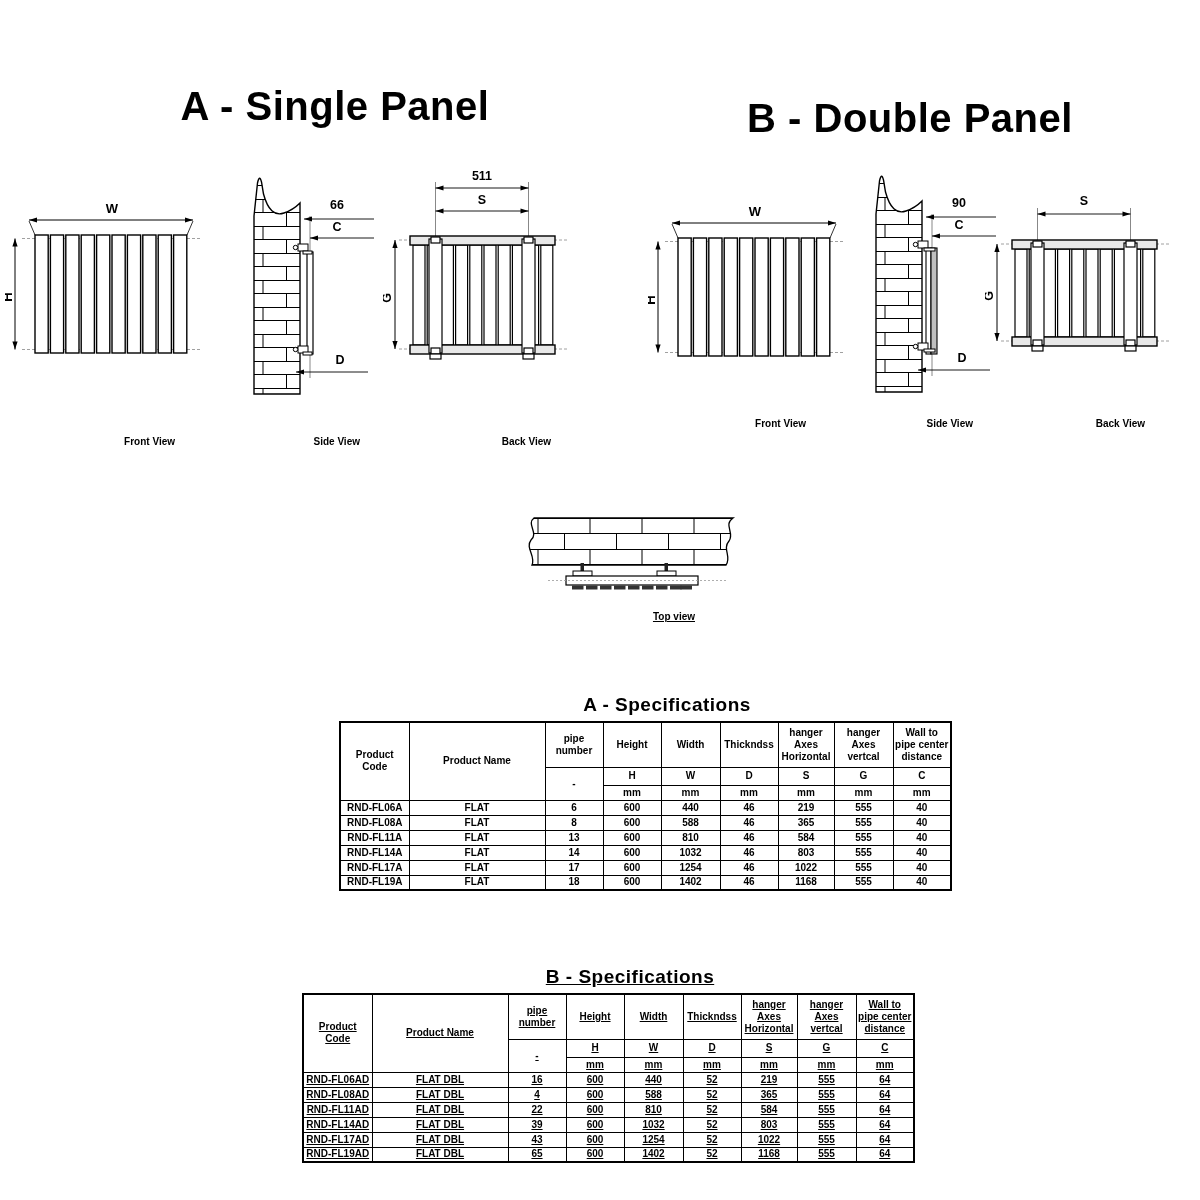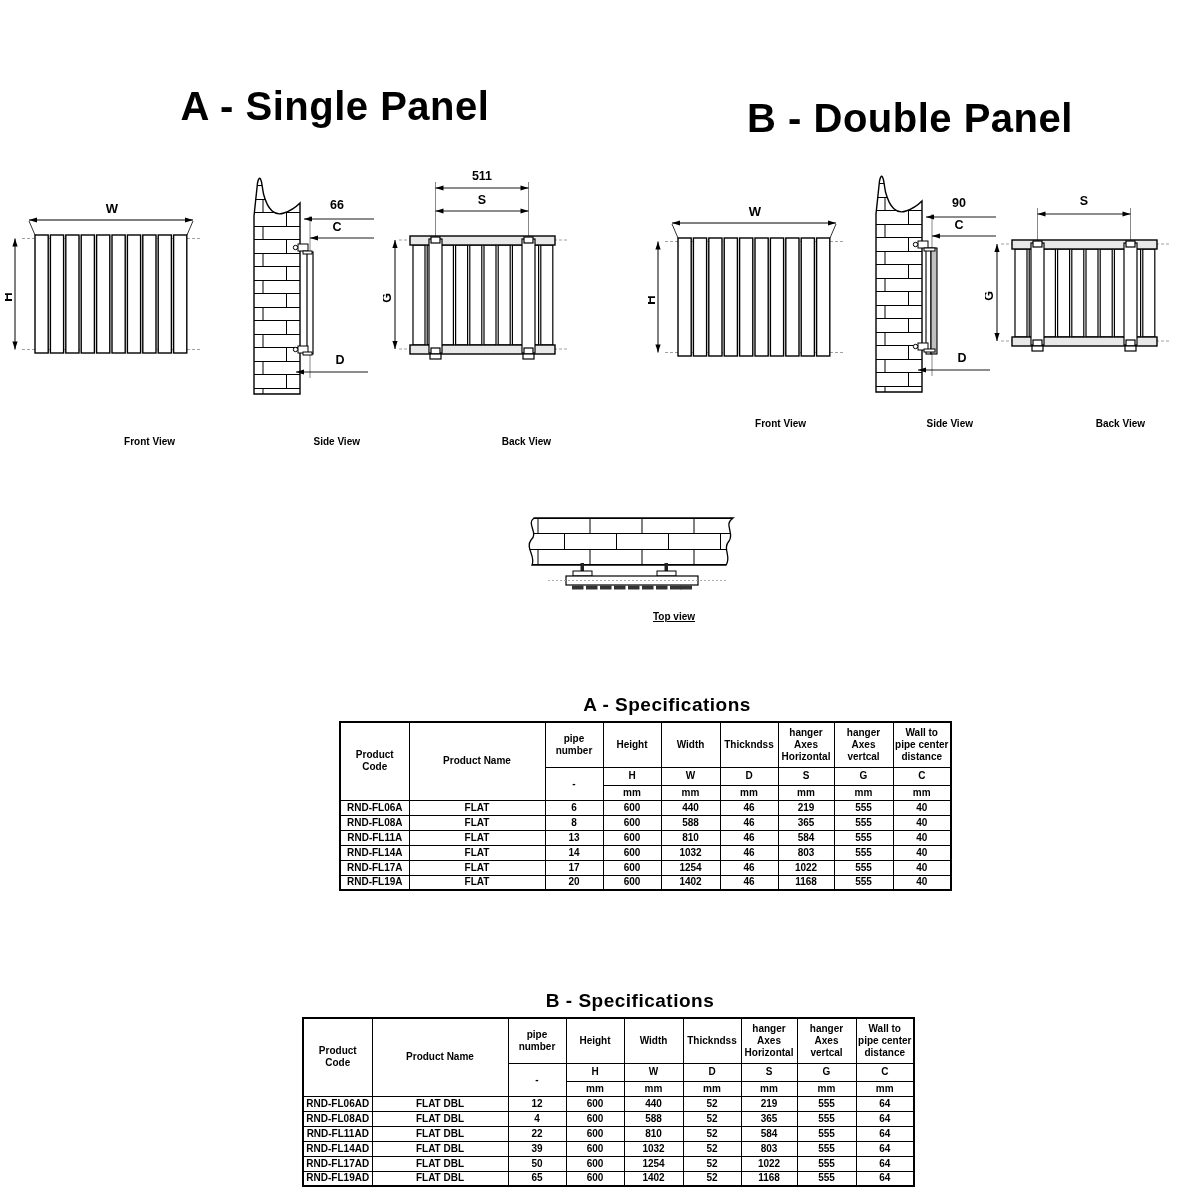--- a/index.html
+++ b/index.html
@@ -370,33 +370,33 @@
           <td>600</td>
           <td>1254</td>
           <td>46</td>
           <td>1022</td>
           <td>555</td>
           <td>40</td>
         </tr>
         <tr>
           <td>RND-FL19A</td>
           <td>FLAT</td>
-          <td>20</td>
+          <td>18</td>
           <td>600</td>
           <td>1402</td>
           <td>46</td>
           <td>1168</td>
           <td>555</td>
           <td>40</td>
         </tr>
       </tbody>
   </table>
 </div>
 
-<div class="spec-wrap" style="left:302px; top:990px;">
+<div class="spec-wrap" style="left:302px; top:966px;text-decoration:underline;">
   <div class="spec-title">B - Specifications</div>
   <table class="spec">
     <colgroup>
       <col style="width:69px">
         <col style="width:136px">
         <col style="width:58px">
       <col style="width:58px">
         <col style="width:59px">
         <col style="width:58px">
       <col style="width:56px">
@@ -430,21 +430,21 @@
         <th>mm</th>
         <th>mm</th>
         <th>mm</th>
         <th>mm</th>
       </tr>
     </thead>
     <tbody>
         <tr>
           <td>RND-FL06AD</td>
           <td>FLAT DBL</td>
-          <td>12</td>
+          <td>16</td>
           <td>600</td>
           <td>440</td>
           <td>52</td>
           <td>219</td>
           <td>555</td>
           <td>64</td>
         </tr>
         <tr>
           <td>RND-FL08AD</td>
           <td>FLAT DBL</td>
@@ -474,21 +474,21 @@
           <td>600</td>
           <td>1032</td>
           <td>52</td>
           <td>803</td>
           <td>555</td>
           <td>64</td>
         </tr>
         <tr>
           <td>RND-FL17AD</td>
           <td>FLAT DBL</td>
-          <td>50</td>
+          <td>43</td>
           <td>600</td>
           <td>1254</td>
           <td>52</td>
           <td>1022</td>
           <td>555</td>
           <td>64</td>
         </tr>
         <tr>
           <td>RND-FL19AD</td>
           <td>FLAT DBL</td>

